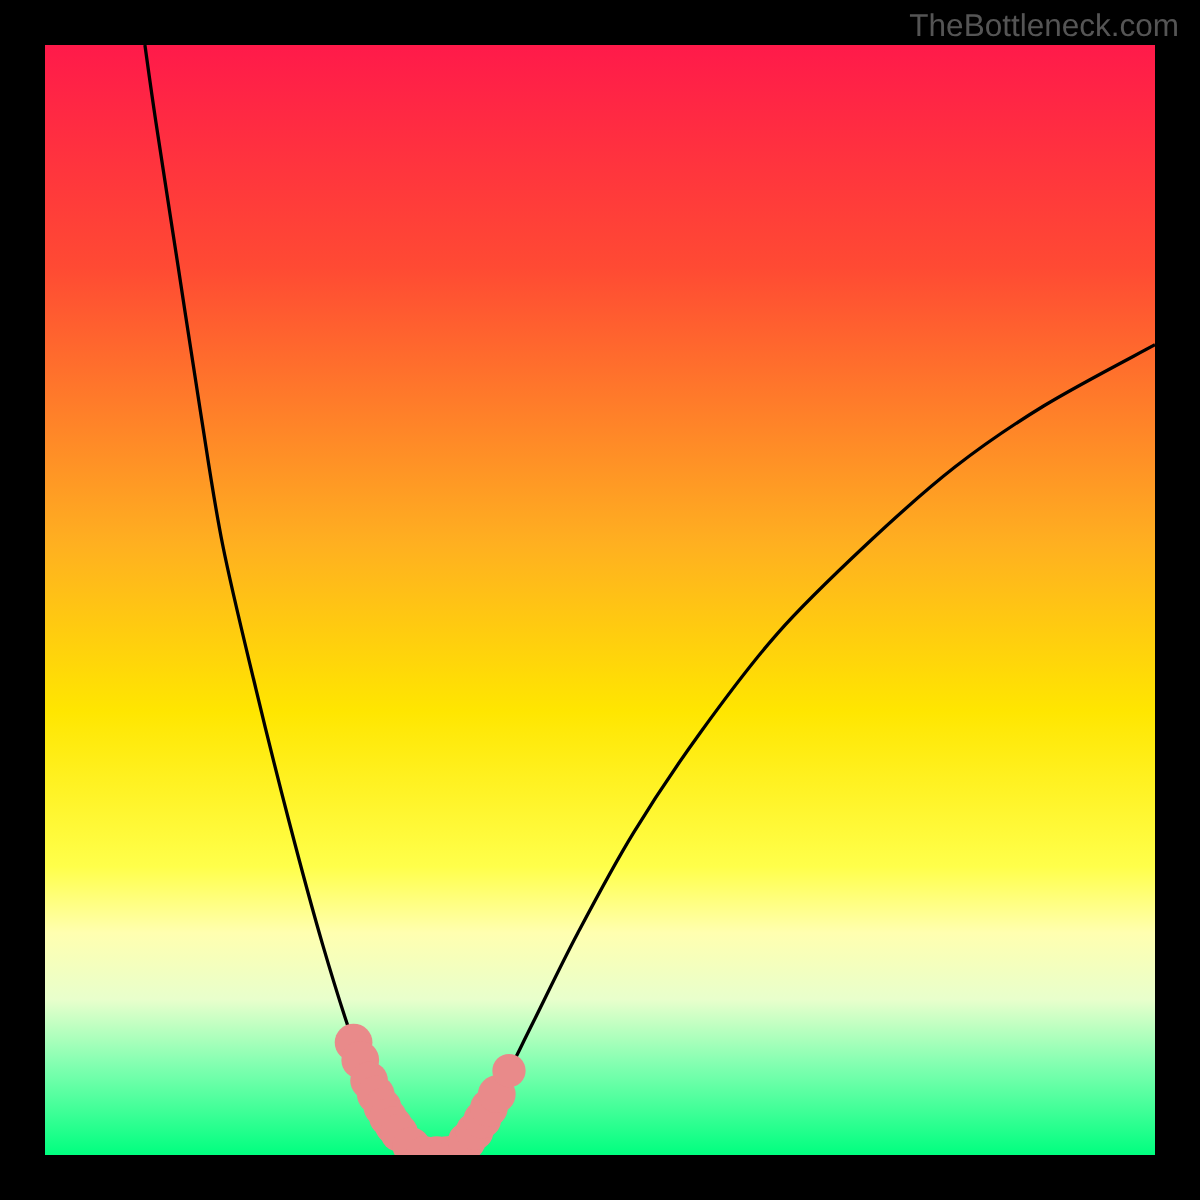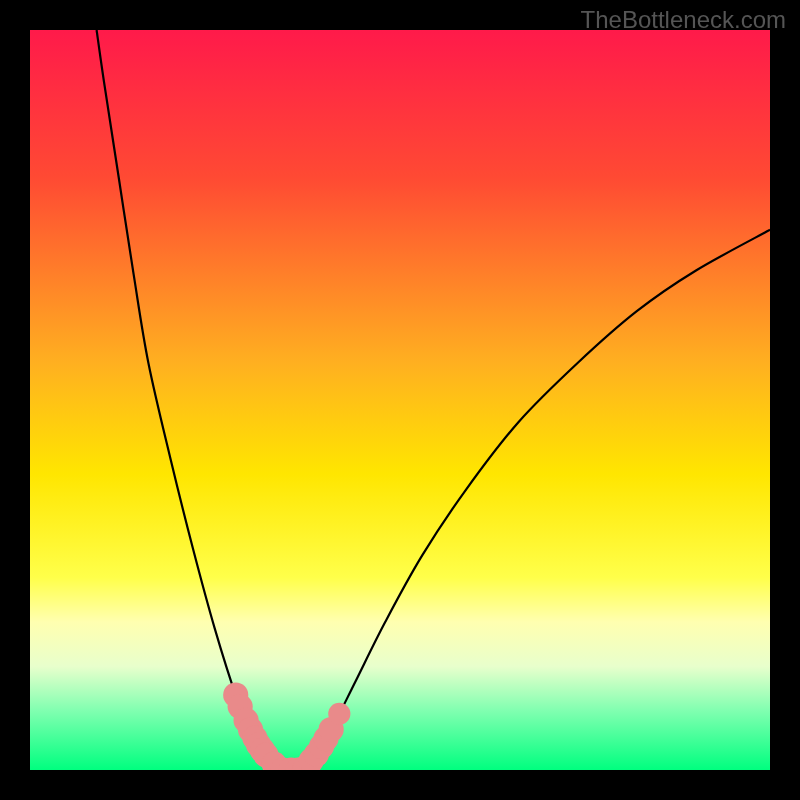--- a/index.html
+++ b/index.html
@@ -8,21 +8,21 @@
     width: 800px;
     height: 800px;
     background: #000;
     position: relative;
     font-family: Arial, Helvetica, sans-serif;
   }
   .watermark {
     position: absolute;
     top: 6px;
     right: 14px;
-    font-size: 24px;
+    font-size: 21px;
     font-weight: 500;
     color: #555;
     z-index: 10;
   }
   .plot-frame {
     position: absolute;
     left: 30px;
     top: 30px;
     width: 740px;
     height: 740px;

